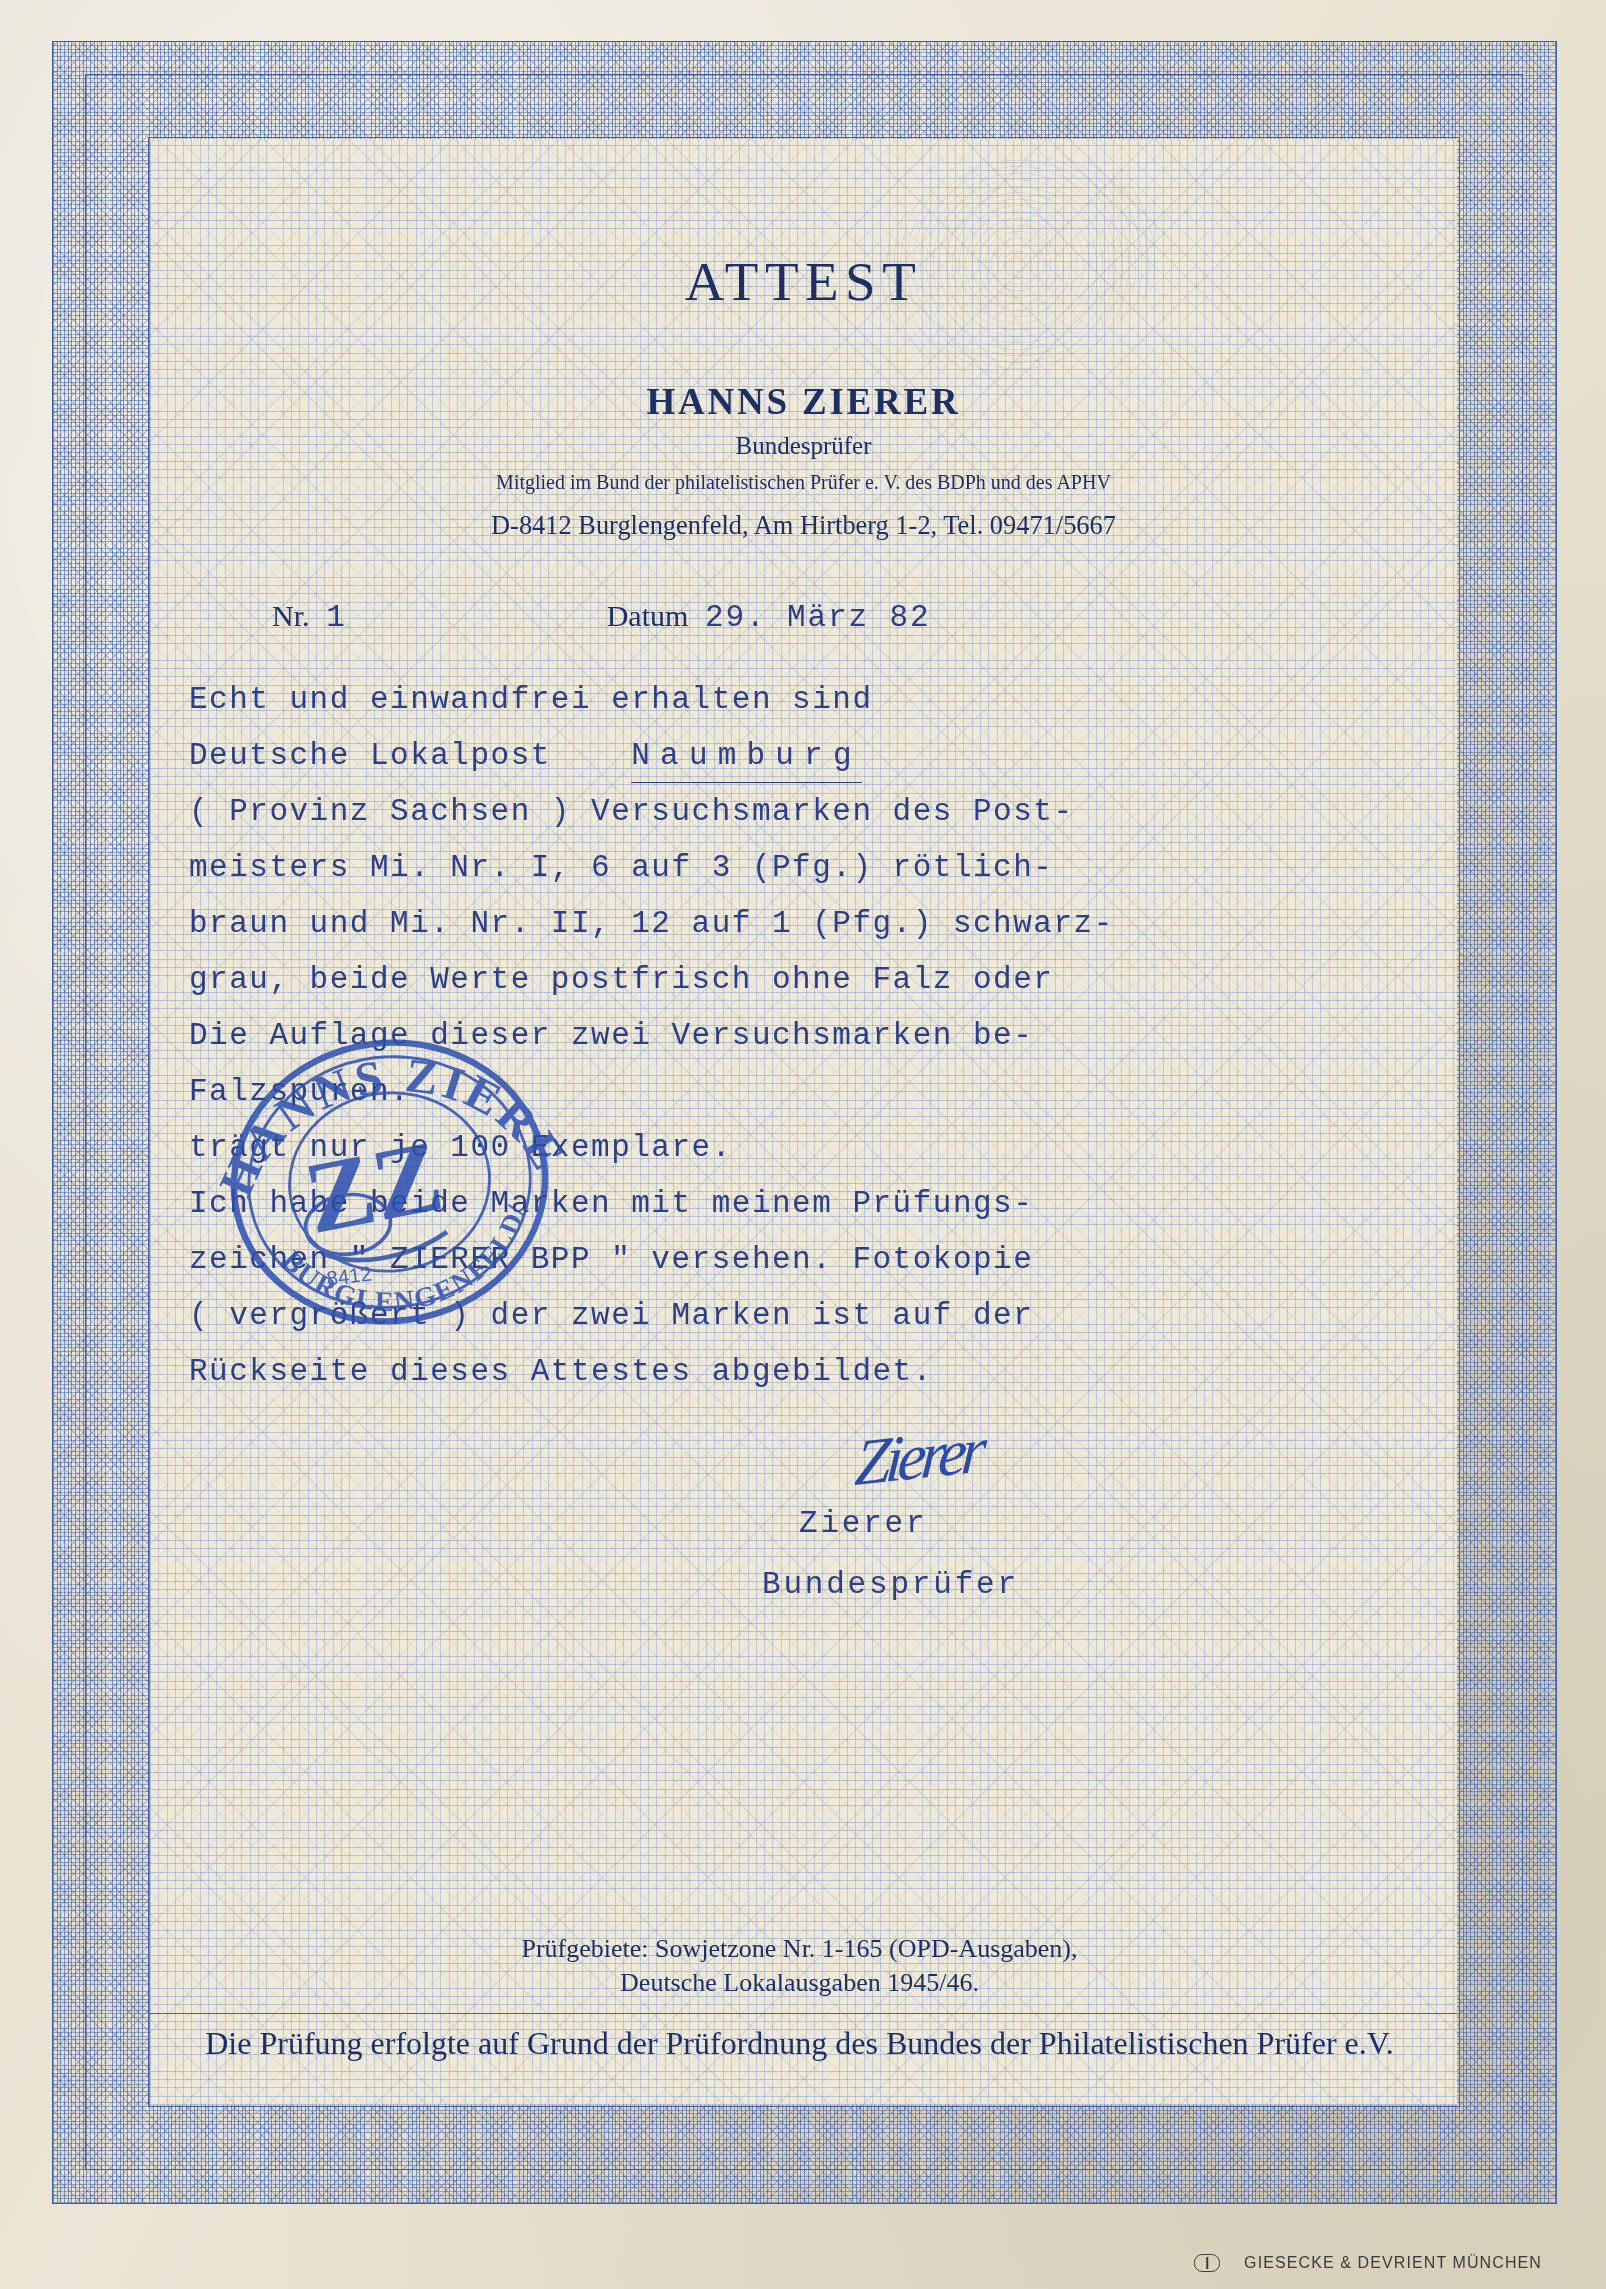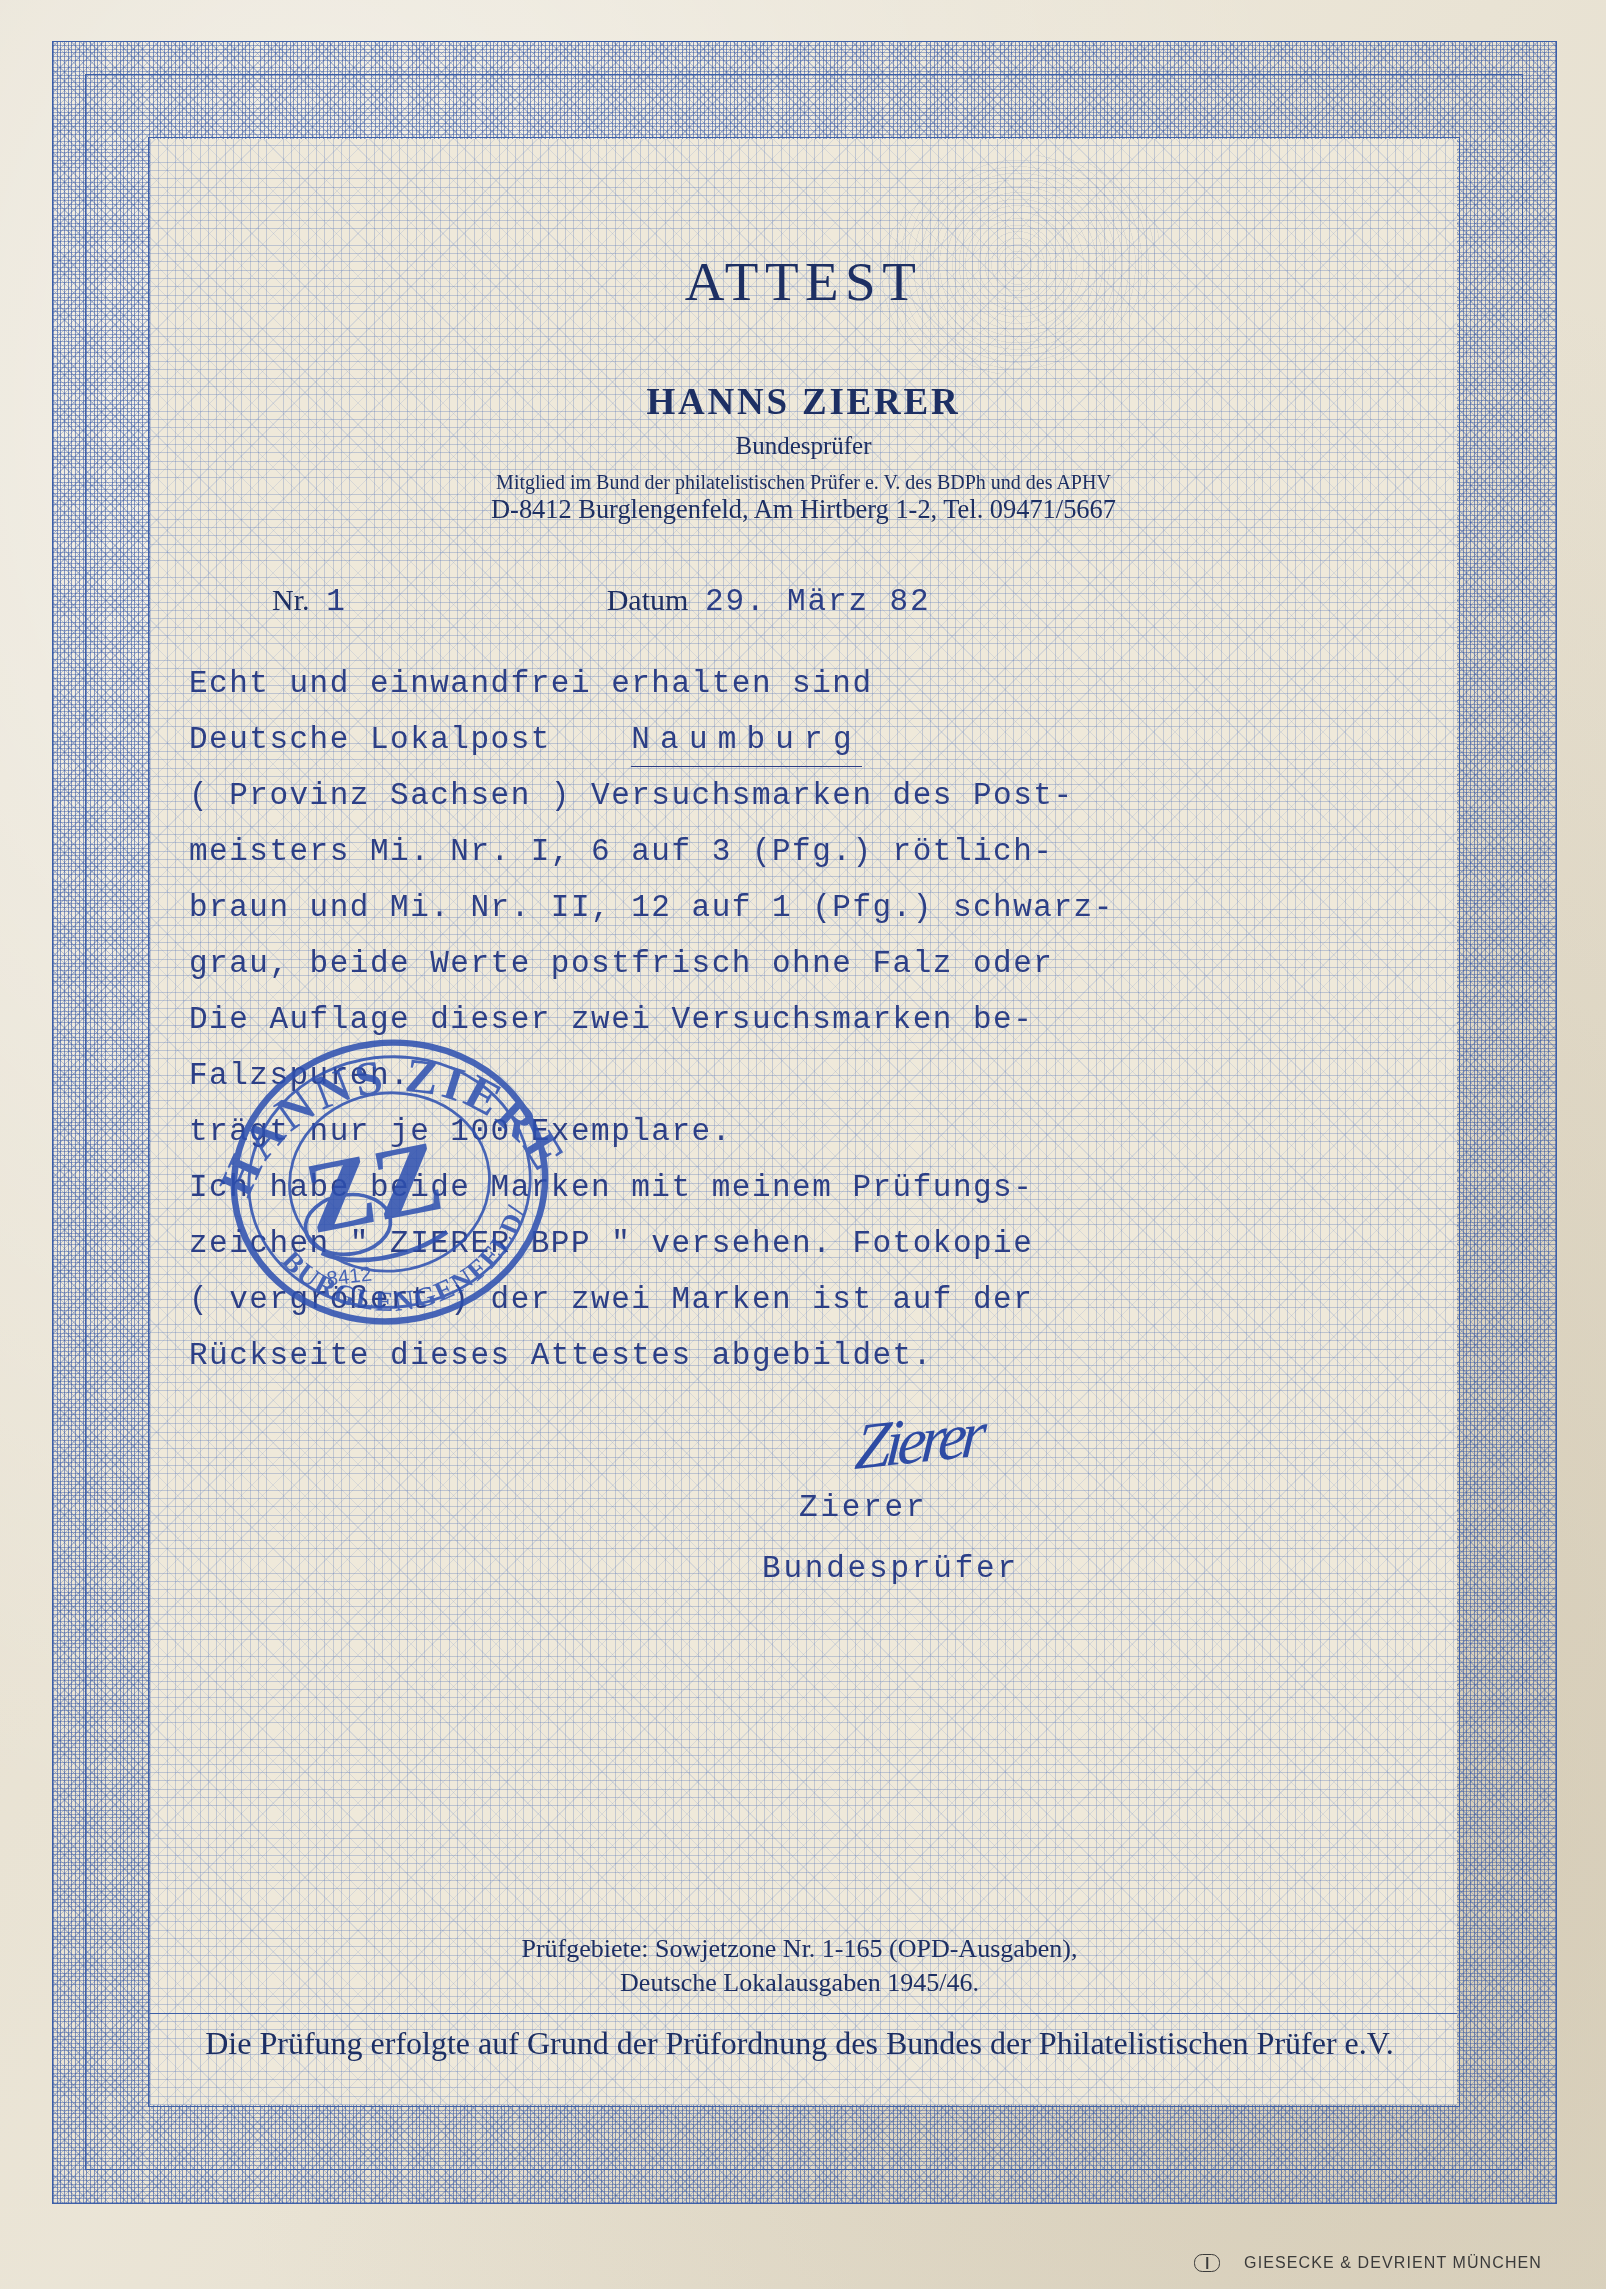--- a/index.html
+++ b/index.html
@@ -105,20 +105,21 @@
     color: #1d2f63;
   }
   .expert-membership {
     text-align: center;
     margin-top: 11px;
     font-size: 20px;
     color: #1d2f63;
   }
   .expert-address {
     text-align: center;
+    margin-top: 16px;
     font-size: 26.4px;
     color: #1d2f63;
   }
   .meta-row {
     margin-top: 46px;
     display: flex;
     align-items: baseline;
     padding-left: 122px;
     padding-right: 56px;
     font-size: 29px;

